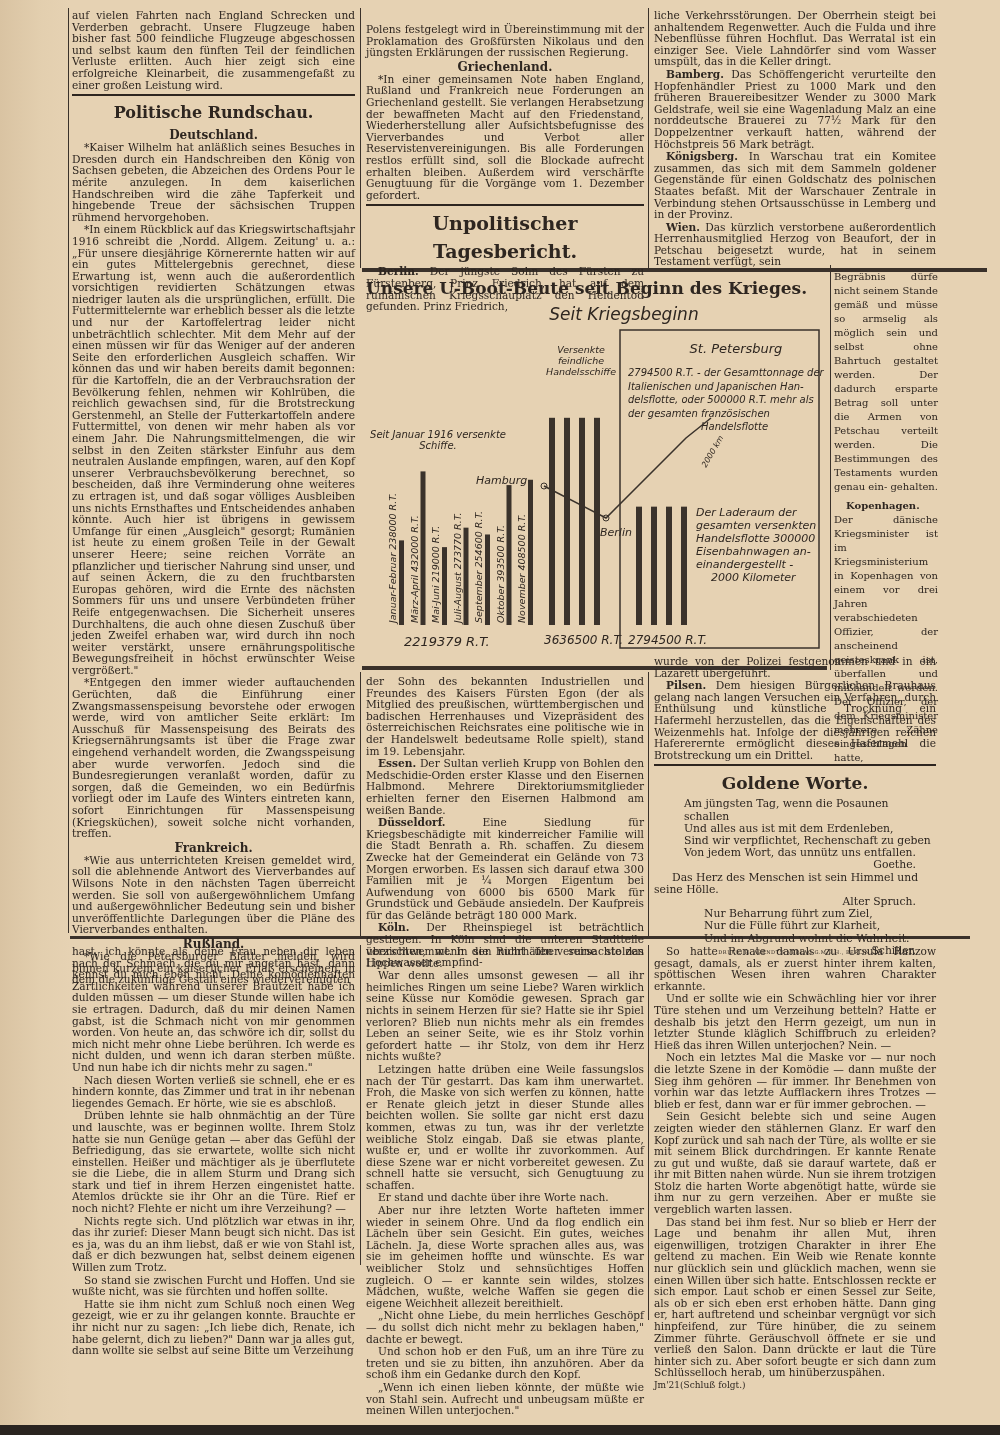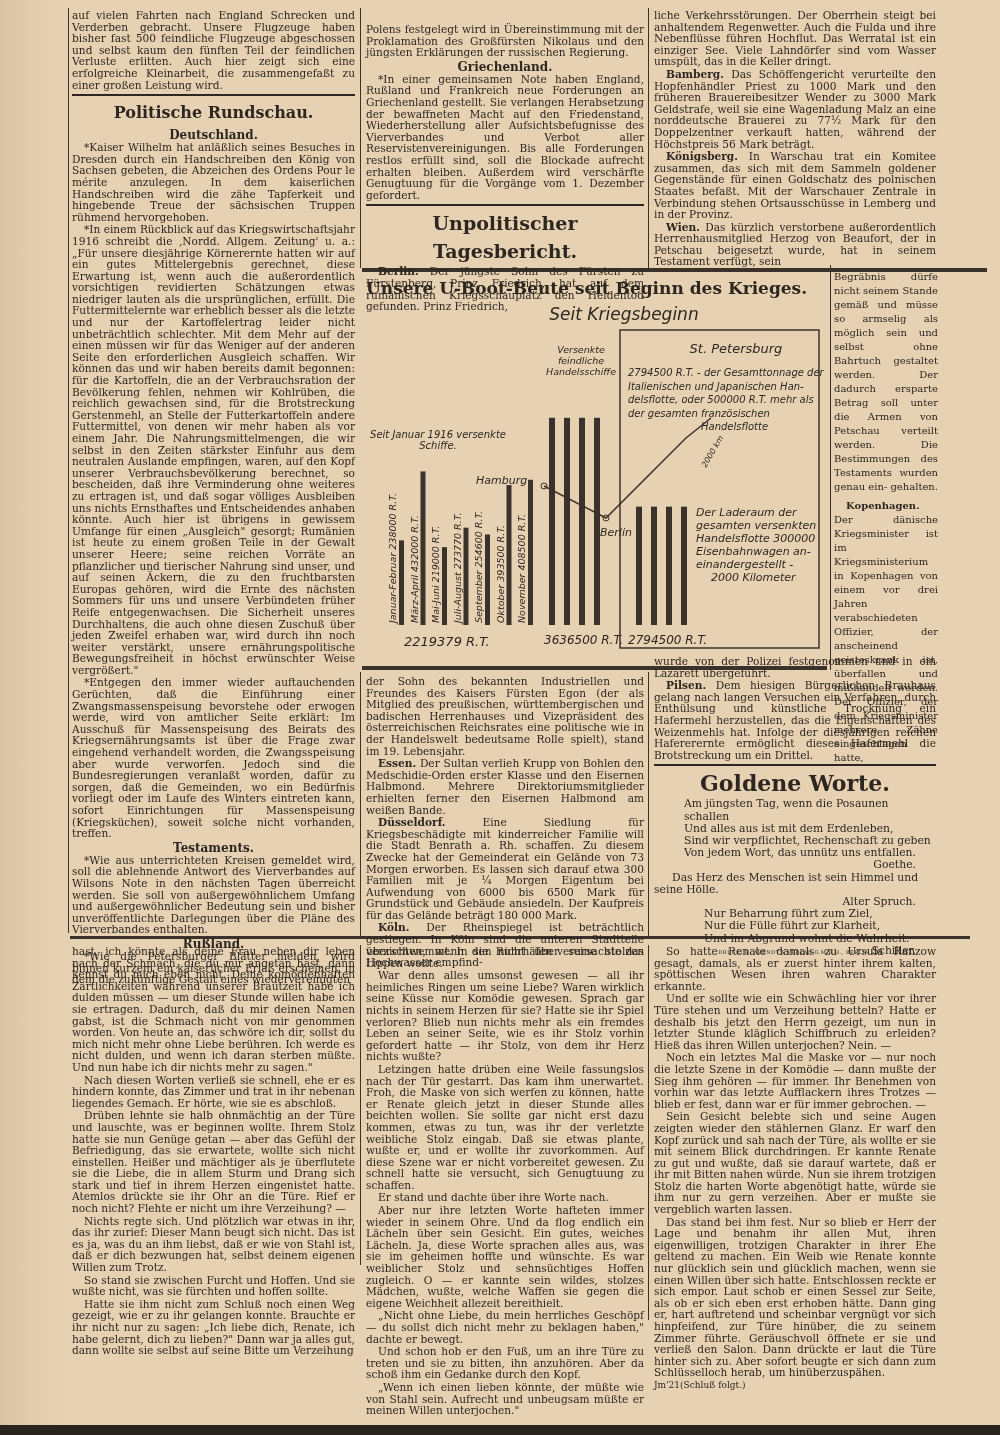--- a/index.html
+++ b/index.html
@@ -53,21 +53,21 @@
 <div class="hrule-thick" style="left:70px;top:936px;width:900px;height:3px;"></div>
 
 <div class="col" style="left:72px;top:10px;width:283px;">
   <p class="noind">auf vielen Fahrten nach England Schrecken und Verderben gebracht. Unsere Flugzeuge haben bisher fast 500 feindliche Flugzeuge abgeschossen und selbst kaum den fünften Teil der feindlichen Verluste erlitten. Auch hier zeigt sich eine erfolgreiche Kleinarbeit, die zusammengefaßt zu einer großen Leistung wird.</p>
   <div class="rule"></div>
   <div class="hd h-big">Politische Rundschau.</div>
   <div class="hd h-sub">Deutschland.</div>
   <p>*Kaiser Wilhelm hat anläßlich seines Besuches in Dresden durch ein Handschreiben den König von Sachsen gebeten, die Abzeichen des Ordens Pour le mérite anzulegen. In dem kaiserlichen Handschreiben wird die zähe Tapferkeit und hingebende Treue der sächsischen Truppen rühmend hervorgehoben.</p>
   <p>*In einem Rückblick auf das Kriegswirtschaftsjahr 1916 schreibt die ‚Nordd. Allgem. Zeitung' u. a.: „Für unsere diesjährige Körnerernte hatten wir auf ein gutes Mittelergebnis gerechnet, diese Erwartung ist, wenn auch die außerordentlich vorsichtigen revidierten Schätzungen etwas niedriger lauten als die ursprünglichen, erfüllt. Die Futtermittelernte war erheblich besser als die letzte und nur der Kartoffelertrag leider nicht unbeträchtlich schlechter. Mit dem Mehr auf der einen müssen wir für das Weniger auf der anderen Seite den erforderlichen Ausgleich schaffen. Wir können das und wir haben bereits damit begonnen: für die Kartoffeln, die an der Verbrauchsration der Bevölkerung fehlen, nehmen wir Kohlrüben, die reichlich gewachsen sind, für die Brotstreckung Gerstenmehl, an Stelle der Futterkartoffeln andere Futtermittel, von denen wir mehr haben als vor einem Jahr. Die Nahrungsmittelmengen, die wir selbst in den Zeiten stärkster Einfuhr aus dem neutralen Auslande empfingen, waren, auf den Kopf unserer Verbrauchsbevölkerung berechnet, so bescheiden, daß ihre Verminderung ohne weiteres zu ertragen ist, und daß sogar völliges Ausbleiben uns nichts Ernsthaftes und Entscheidendes anhaben könnte. Auch hier ist übrigens in gewissem Umfange für einen „Ausgleich" gesorgt; Rumänien ist heute zu einem großen Teile in der Gewalt unserer Heere; seine reichen Vorräte an pflanzlicher und tierischer Nahrung sind unser, und auf seinen Äckern, die zu den fruchtbarsten Europas gehören, wird die Ernte des nächsten Sommers für uns und unsere Verbündeten früher Reife entgegenwachsen. Die Sicherheit unseres Durchhaltens, die auch ohne diesen Zuschuß über jeden Zweifel erhaben war, wird durch ihn noch weiter verstärkt, unsere ernährungspolitische Bewegungsfreiheit in höchst erwünschter Weise vergrößert."</p>
   <p>*Entgegen den immer wieder auftauchenden Gerüchten, daß die Einführung einer Zwangsmassenspeisung bevorstehe oder erwogen werde, wird von amtlicher Seite erklärt: Im Ausschuß für Massenspeisung des Beirats des Kriegsernährungsamts ist über die Frage zwar eingehend verhandelt worden, die Zwangsspeisung aber wurde verworfen. Jedoch sind die Bundesregierungen veranlaßt worden, dafür zu sorgen, daß die Gemeinden, wo ein Bedürfnis vorliegt oder im Laufe des Winters eintreten kann, sofort Einrichtungen für Massenspeisung (Kriegsküchen), soweit solche nicht vorhanden, treffen.</p>
-  <div class="hd h-sub">Testaments.</div>
+  <div class="hd h-sub">Frankreich.</div>
   <p>*Wie aus unterrichteten Kreisen gemeldet wird, soll die ablehnende Antwort des Vierverbandes auf Wilsons Note in den nächsten Tagen überreicht werden. Sie soll von außergewöhnlichem Umfang und außergewöhnlicher Bedeutung sein und bisher unveröffentlichte Darlegungen über die Pläne des Vierverbandes enthalten.</p>
   <div class="hd h-sub">Rußland.</div>
   <p>*Wie die Petersburger Blätter melden, wird binnen kurzem ein kaiserlicher Erlaß erscheinen, in dem die zukünftige Gestalt eines wiedervereinigten</p>
 </div>
 
 <div class="col" style="left:366px;top:24px;width:278px;">
   <p class="noind">Polens festgelegt wird in Übereinstimmung mit der Proklamation des Großfürsten Nikolaus und den jüngsten Erklärungen der russischen Regierung.</p>
   <div class="hd h-sub">Griechenland.</div>
   <p>*In einer gemeinsamen Note haben England, Rußland und Frankreich neue Forderungen an Griechenland gestellt. Sie verlangen Herabsetzung der bewaffneten Macht auf den Friedenstand, Wiederherstellung aller Aufsichtsbefugnisse des Vierverbandes und Verbot aller Reservistenvereinigungen. Bis alle Forderungen restlos erfüllt sind, soll die Blockade aufrecht erhalten bleiben. Außerdem wird verschärfte Genugtuung für die Vorgänge vom 1. Dezember gefordert.</p>
   <div class="rule"></div>
@@ -147,21 +147,21 @@
   <p class="noind">der Sohn des bekannten Industriellen und Freundes des Kaisers Fürsten Egon (der als Mitglied des preußischen, württembergischen und badischen Herrenhauses und Vizepräsident des österreichischen Reichsrates eine politische wie in der Handelswelt bedeutsame Rolle spielt), stand im 19. Lebensjahr.</p>
   <p><span class="kw">Essen.</span> <span>Der Sultan verlieh Krupp von Bohlen den Medschidie-Orden erster Klasse und den Eisernen Halbmond. Mehrere Direktoriumsmitglieder erhielten ferner den Eisernen Halbmond am weißen Bande.</span></p>
   <p><span class="kw">Düsseldorf.</span> <span>Eine Siedlung für Kriegsbeschädigte mit kinderreicher Familie will die Stadt Benrath a. Rh. schaffen. Zu diesem Zwecke hat der Gemeinderat ein Gelände von 73 Morgen erworben. Es lassen sich darauf etwa 300 Familien mit je ¼ Morgen Eigentum bei Aufwendung von 6000 bis 6500 Mark für Grundstück und Gebäude ansiedeln. Der Kaufpreis für das Gelände beträgt 180 000 Mark.</span></p>
   <p><span class="kw">Köln.</span> <span>Der Rheinspiegel ist beträchtlich gestiegen. In Köln sind die unteren Stadtteile überschwemmt. In den Ruhrhäfen verursachte das Hochwasser empfind-</span></p>
 </div>
 
 <div class="col" style="left:654px;top:656px;width:282px;">
   <p class="noind">wurde von der Polizei festgenommen und in ein Lazarett übergeführt.</p>
   <p><span class="kw">Pilsen.</span> <span>Dem hiesigen Bürgerlichen Brauhaus gelang nach langen Versuchen ein Verfahren, durch Enthülsung und künstliche Trocknung ein Hafermehl herzustellen, das die Eigenschaften des Weizenmehls hat. Infolge der diesjährigen reichen Hafererernte ermöglicht dieses Hafermehl die Brotstreckung um ein Drittel.</span></p>
   <div class="rule"></div>
-  <div class="hd h-big" style="font-size:22px;">Goldene Worte.</div>
+  <div class="hd h-big" style="font-size:17px;">Goldene Worte.</div>
   <div class="poem">
     <div class="l1">Am jüngsten Tag, wenn die Posaunen schallen</div>
     <div class="l1">Und alles aus ist mit dem Erdenleben,</div>
     <div class="l1">Sind wir verpflichtet, Rechenschaft zu geben</div>
     <div class="l1">Von jedem Wort, das unnütz uns entfallen.</div>
     <div class="attr">Goethe.</div>
     <div style="text-indent:18px;">Das Herz des Menschen ist sein Himmel und seine Hölle.</div>
     <div class="attr">Alter Spruch.</div>
     <div class="l2">Nur Beharrung führt zum Ziel,</div>
     <div class="l2">Nur die Fülle führt zur Klarheit,</div>

